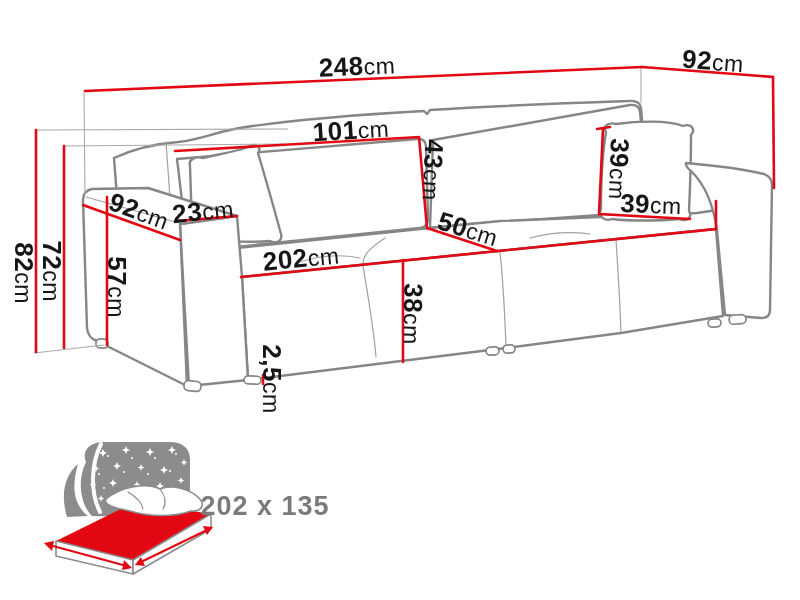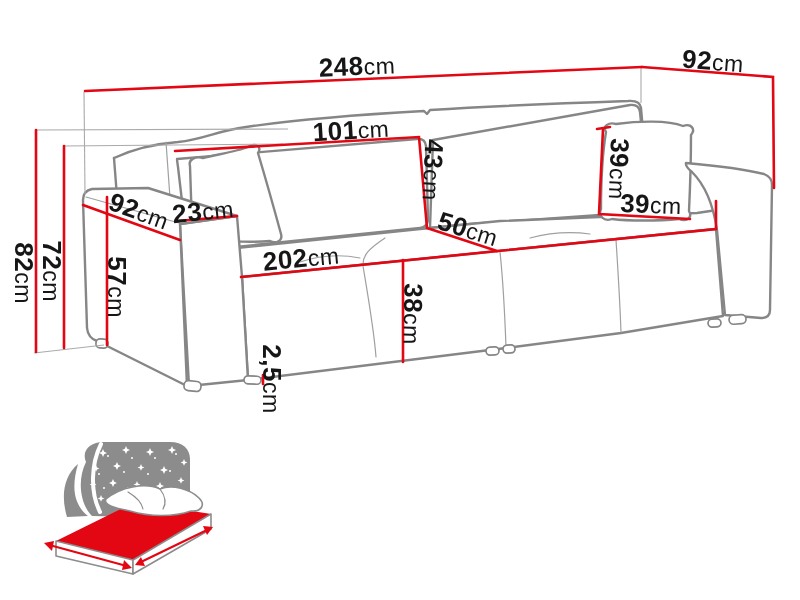--- a/index.html
+++ b/index.html
@@ -177,13 +177,14 @@
   <div class="dim d50"><span class="v">50</span><span class="u">cm</span></div>
   <div class="dim d92a"><span class="v">92</span><span class="u">cm</span></div>
   <div class="dim d23"><span class="v">23</span><span class="u">cm</span></div>
   <div class="dim d202"><span class="v">202</span><span class="u">cm</span></div>
   <div class="dim d38"><span class="v">38</span><span class="u">cm</span></div>
   <div class="dim d57"><span class="v">57</span><span class="u">cm</span></div>
   <div class="dim d82"><span class="v">82</span><span class="u">cm</span></div>
   <div class="dim d72"><span class="v">72</span><span class="u">cm</span></div>
   <div class="dim d25"><span class="v">2,5</span><span class="u">cm</span></div>
 
+  <div class="sleep-label">202 x 135</div>
 </div>
 
 </body></html>

